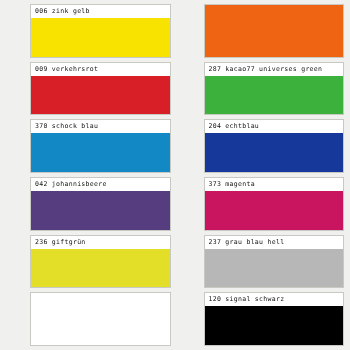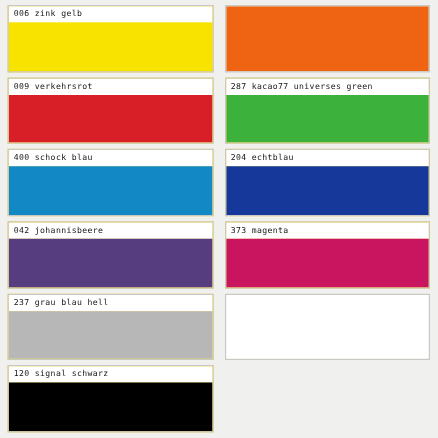--- a/index.html
+++ b/index.html
@@ -20,24 +20,25 @@
     padding: 4px 6px 4px 6px;
     display: grid;
     grid-template-columns: 1fr 1fr;
     grid-template-rows: repeat(6, 1fr);
     column-gap: 9px;
     row-gap: 4px;
   }
   .swatch-card {
     display: flex;
     flex-direction: column;
-    background: #fde047;
+    background: #14b8a6;
     border: 1px solid #c9c9c4;
     box-sizing: border-box;
     overflow: hidden;
+    margin-left: 24px;
   }
   .swatch-label {
     flex: 0 0 13px;
     height: 13px;
     line-height: 13px;
     padding-left: 4px;
     font-size: 6.5px;
     letter-spacing: 0.3px;
     color: #141414;
     background: #ffffff;
@@ -67,39 +68,43 @@
     <div class="swatch-label">009 verkehrsrot</div>
     <div class="swatch-color" style="background-color: rgb(216, 31, 40);"></div>
   </div>
 
   <div class="swatch-card">
     <div class="swatch-label">287 kacao77 universes green</div>
     <div class="swatch-color" style="background-color: rgb(60, 178, 60);"></div>
   </div>
 
   <div class="swatch-card">
-    <div class="swatch-label">400 schock blau</div>
+    <div class="swatch-label">370 schock blau</div>
     <div class="swatch-color" style="background-color: rgb(18, 137, 196);"></div>
   </div>
 
   <div class="swatch-card">
     <div class="swatch-label">204 echtblau</div>
     <div class="swatch-color" style="background-color: rgb(21, 56, 154);"></div>
   </div>
 
   <div class="swatch-card">
     <div class="swatch-label">042 johannisbeere</div>
     <div class="swatch-color" style="background-color: rgb(85, 61, 127);"></div>
   </div>
 
   <div class="swatch-card">
     <div class="swatch-label">373 magenta</div>
     <div class="swatch-color" style="background-color: rgb(201, 20, 95);"></div>
   </div>
 
+  <div class="swatch-card">
+    <div class="swatch-label">236 giftgrün</div>
+    <div class="swatch-color" style="background-color: rgb(227, 223, 40);"></div>
+  </div>
 
   <div class="swatch-card">
     <div class="swatch-label">237 grau blau hell</div>
     <div class="swatch-color" style="background-color: rgb(183, 183, 183);"></div>
   </div>
 
   <div class="swatch-card">
     <div class="swatch-color" style="background-color: rgb(255, 255, 255);"></div>
   </div>
 

